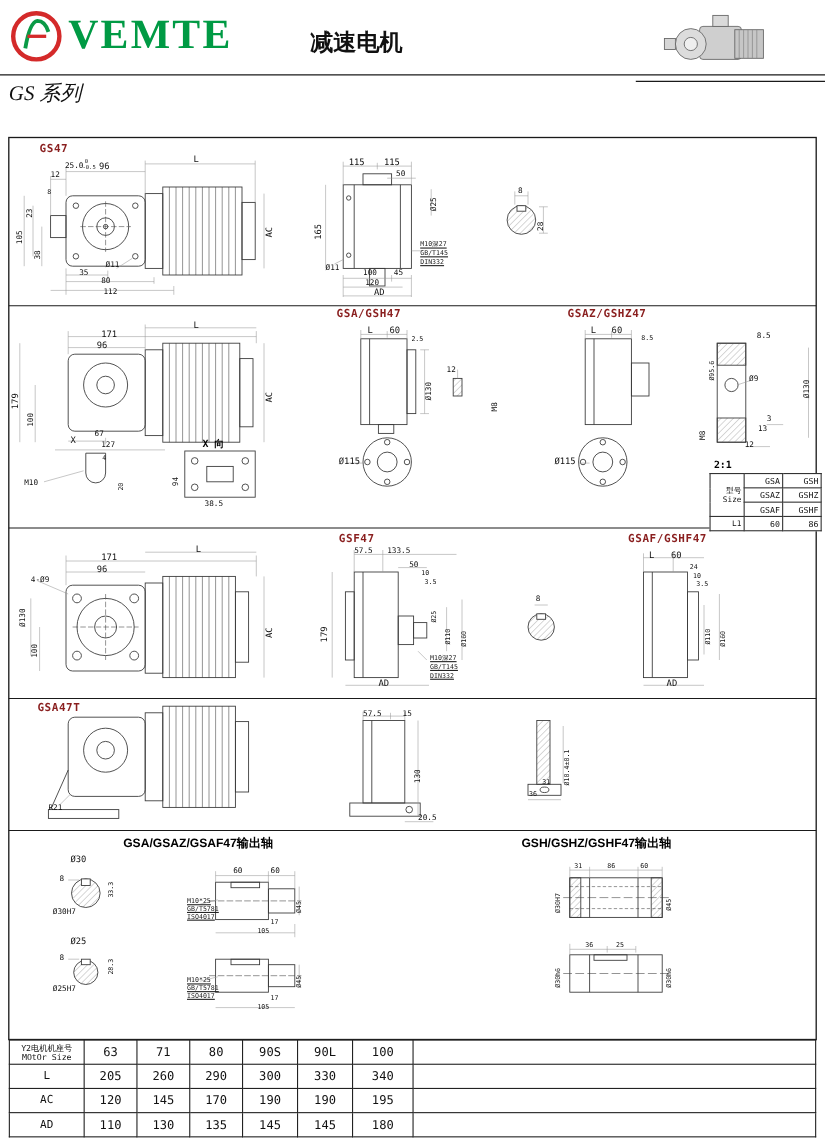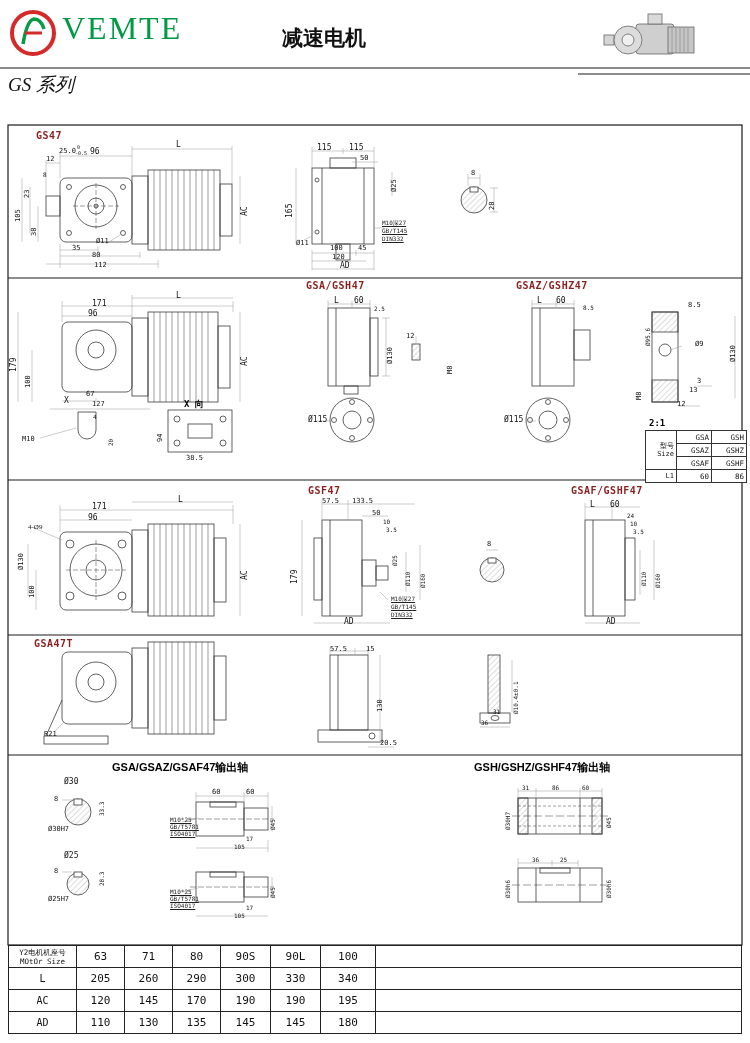--- a/index.html
+++ b/index.html
@@ -1,21 +1,21 @@
 <!DOCTYPE html>
 <html><head>
 <meta charset="utf-8">
 <style>
   html,body{margin:0;padding:0;background:#fff;}
   #page{position:relative;width:750px;height:1043px;background:#fff;overflow:hidden;
         font-family:"DejaVu Sans Mono",monospace;color:#111;}
   #art{position:absolute;left:0;top:0;}
   
   .vemte{position:absolute;left:62px;top:10px;font-family:"Liberation Serif",serif;
-         font-weight:normal;font-size:32px;letter-spacing:2px;color:#009a44;}
+         font-weight:bold;font-size:38px;letter-spacing:2px;color:#009a44;}
   .title{position:absolute;left:282px;top:24px;font-family:"Liberation Serif",serif;
          font-weight:bold;font-size:21px;color:#111;}
   .series{position:absolute;left:8px;top:72px;font-family:"Liberation Serif",serif;
           font-style:italic;font-size:19px;color:#111;}
   
   #labels{position:absolute;left:0;top:0;width:750px;height:1043px;pointer-events:none;}
   .ann{position:absolute;white-space:nowrap;line-height:1;font-family:"DejaVu Sans Mono",monospace;
        font-size:8px;color:#111;transform-origin:0 0;}
   .ann.rot{transform:rotate(-90deg);}
   .ann.model{color:#8a1f1f;font-weight:bold;font-size:10px;letter-spacing:.5px;}
@@ -300,32 +300,32 @@
       <span class="ann" style="left: 374px; top: 306px; font-size: 6px;">2.5</span>
       <span class="ann rot" style="left: 387px; top: 364px; font-size: 7px;">Ø130</span>
       <span class="ann" style="left: 406px; top: 333px; font-size: 7px;">12</span>
       <span class="ann rot" style="left: 447px; top: 374px; font-size: 7px;">M8</span>
       <span class="ann" style="left: 308px; top: 416px; font-size: 8px;">Ø115</span>
       <span class="ann" style="left: 537px; top: 297px; font-size: 8px;">L</span>
       <span class="ann" style="left: 556px; top: 297px; font-size: 8px;">60</span>
       <span class="ann" style="left: 583px; top: 305px; font-size: 6px;">8.5</span>
       <span class="ann" style="left: 688px; top: 302px; font-size: 7px;">8.5</span>
       <span class="ann rot" style="left: 645px; top: 346px; font-size: 6px;">Ø95.6</span>
-      <span class="ann" style="left: 695px; top: 341px; font-size: 7px;">Ø9</span>
+      <span class="ann" style="left: 681px; top: 341px; font-size: 7px;">Ø9</span>
       <span class="ann rot" style="left: 730px; top: 362px; font-size: 7px;">Ø130</span>
       <span class="ann" style="left: 697px; top: 378px; font-size: 7px;">3</span>
       <span class="ann" style="left: 689px; top: 387px; font-size: 7px;">13</span>
       <span class="ann" style="left: 677px; top: 401px; font-size: 7px;">12</span>
       <span class="ann rot" style="left: 636px; top: 400px; font-size: 7px;">M8</span>
       <span class="ann bold9" style="left: 649px; top: 419px; font-size: 9px;">2:1</span>
       <span class="ann" style="left: 504px; top: 416px; font-size: 8px;">Ø115</span>
       <span class="ann" style="left: 92px; top: 503px; font-size: 8px;">171</span>
       <span class="ann" style="left: 88px; top: 514px; font-size: 8px;">96</span>
       <span class="ann" style="left: 178px; top: 496px; font-size: 8px;">L</span>
-      <span class="ann" style="left: 28px; top: 524px; font-size: 7px; font-family: Liberation Serif, serif;">4-Ø9</span>
+      <span class="ann" style="left: 28px; top: 524px; font-size: 7px;">4-Ø9</span>
       <span class="ann rot" style="left: 18px; top: 570px; font-size: 7px;">Ø130</span>
       <span class="ann rot" style="left: 29px; top: 598px; font-size: 7px;">100</span>
       <span class="ann rot" style="left: 241px; top: 580px; font-size: 8px;">AC</span>
       <span class="ann" style="left: 322px; top: 498px; font-size: 7px;">57.5</span>
       <span class="ann" style="left: 352px; top: 498px; font-size: 7px;">133.5</span>
       <span class="ann" style="left: 372px; top: 510px; font-size: 7px;">50</span>
       <span class="ann" style="left: 383px; top: 519px; font-size: 6px;">10</span>
       <span class="ann" style="left: 386px; top: 527px; font-size: 6px;">3.5</span>
       <span class="ann rot" style="left: 392px; top: 566px; font-size: 6px;">Ø25</span>
       <span class="ann rot" style="left: 405px; top: 586px; font-size: 6px;">Ø110</span>

